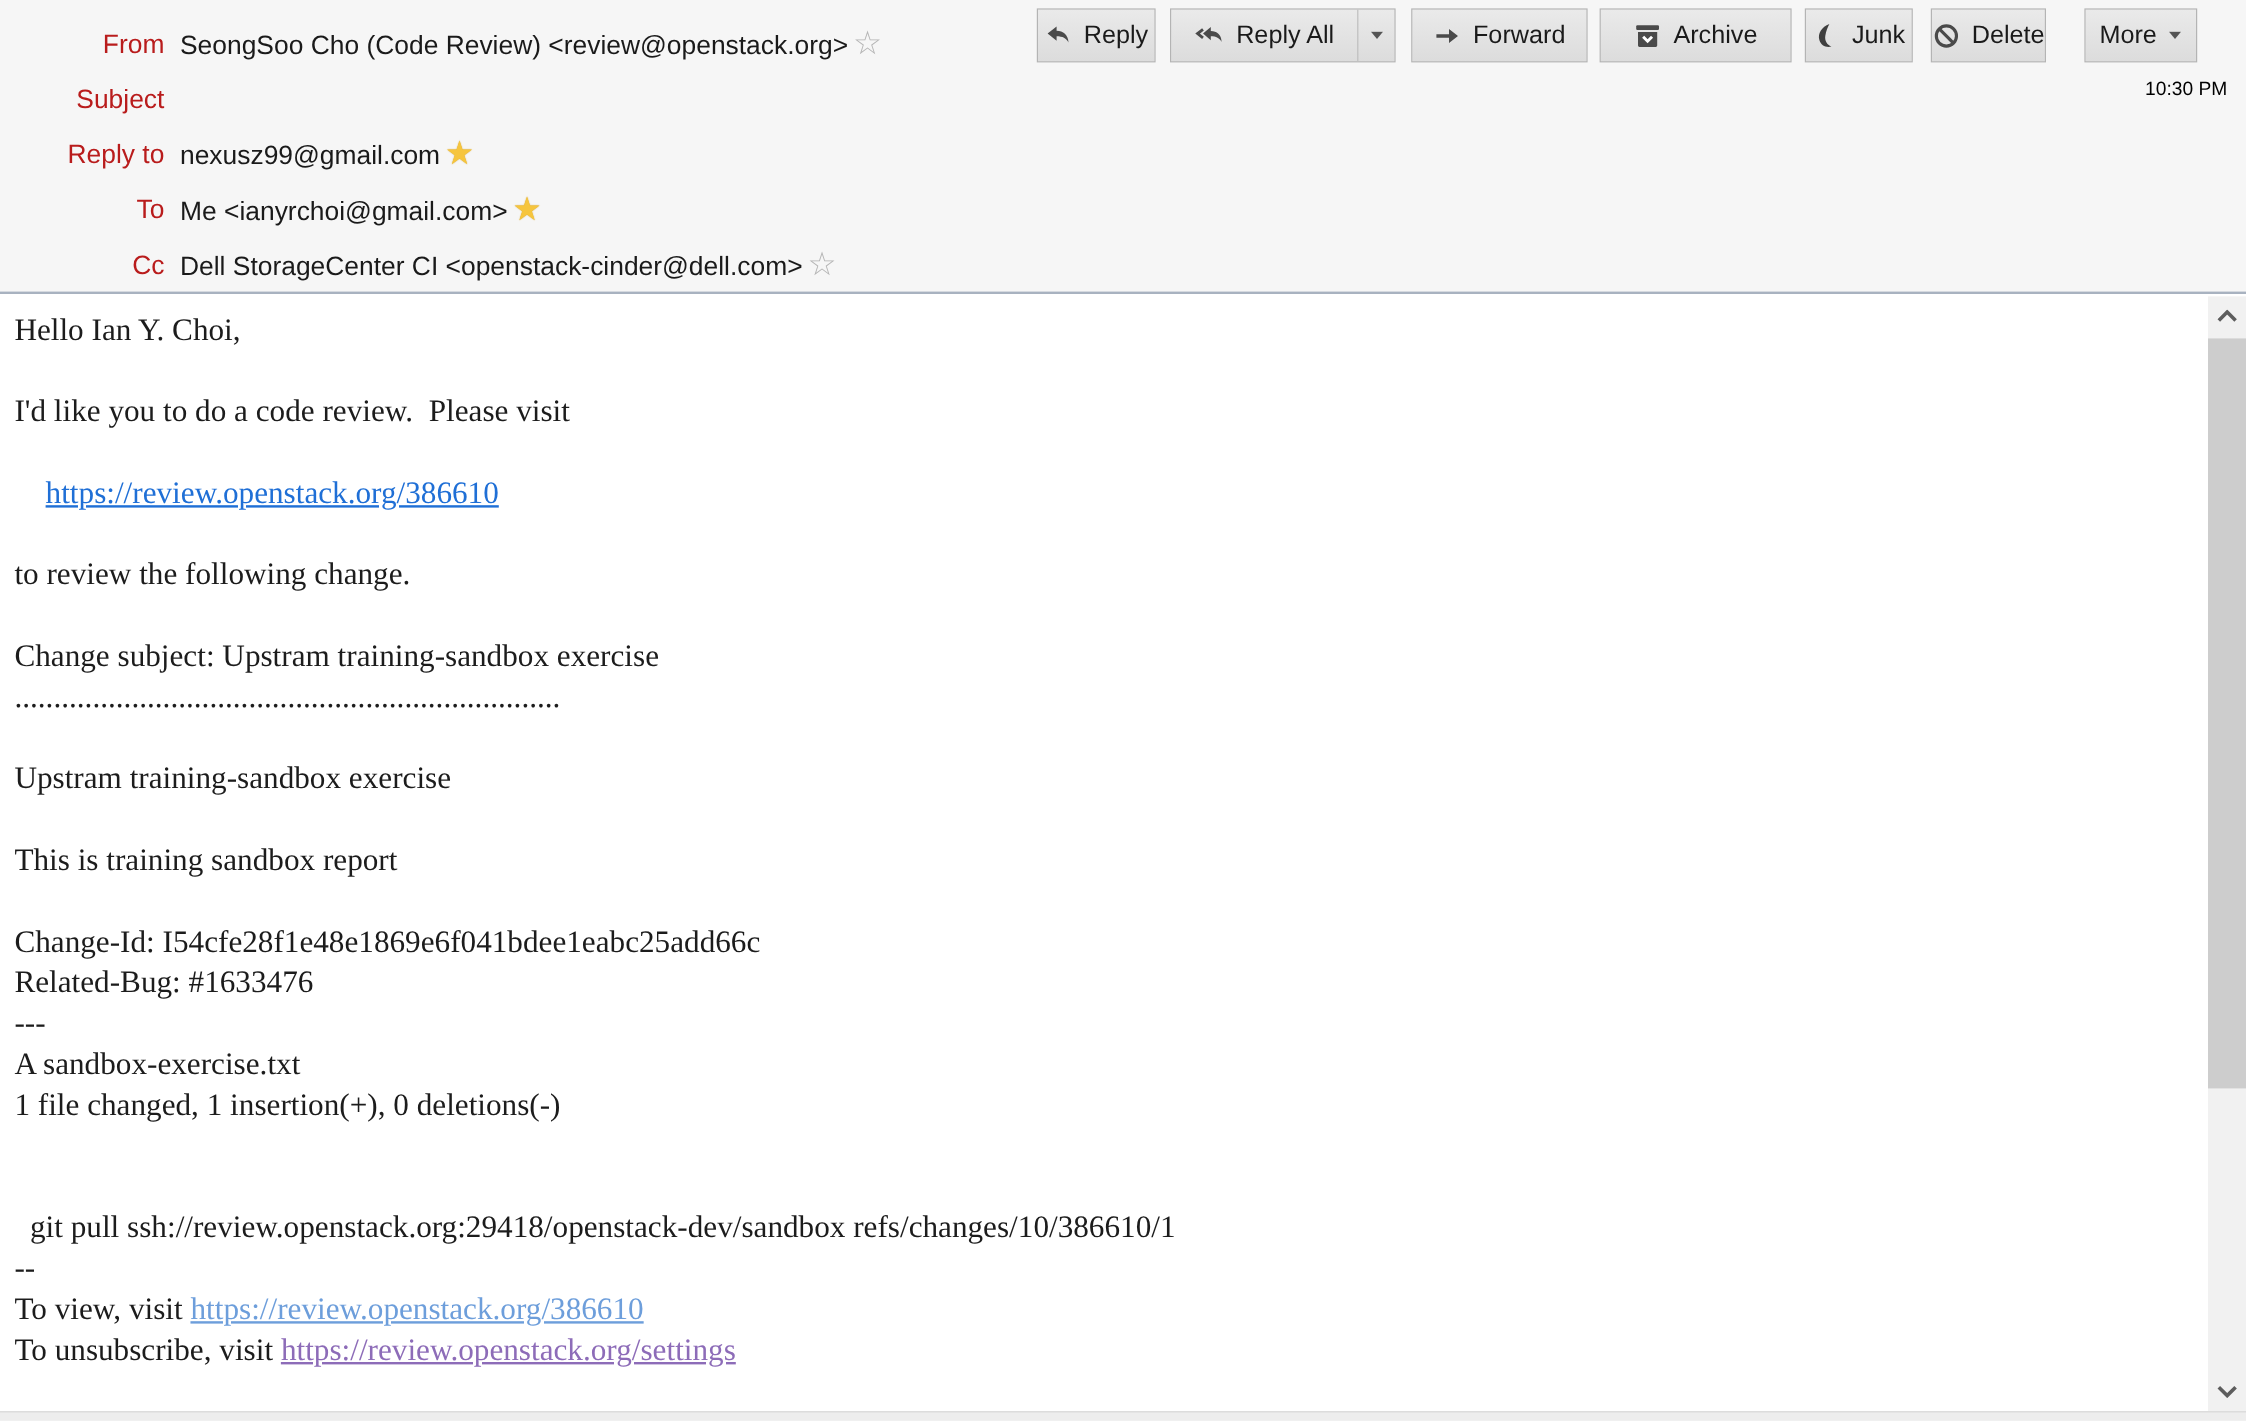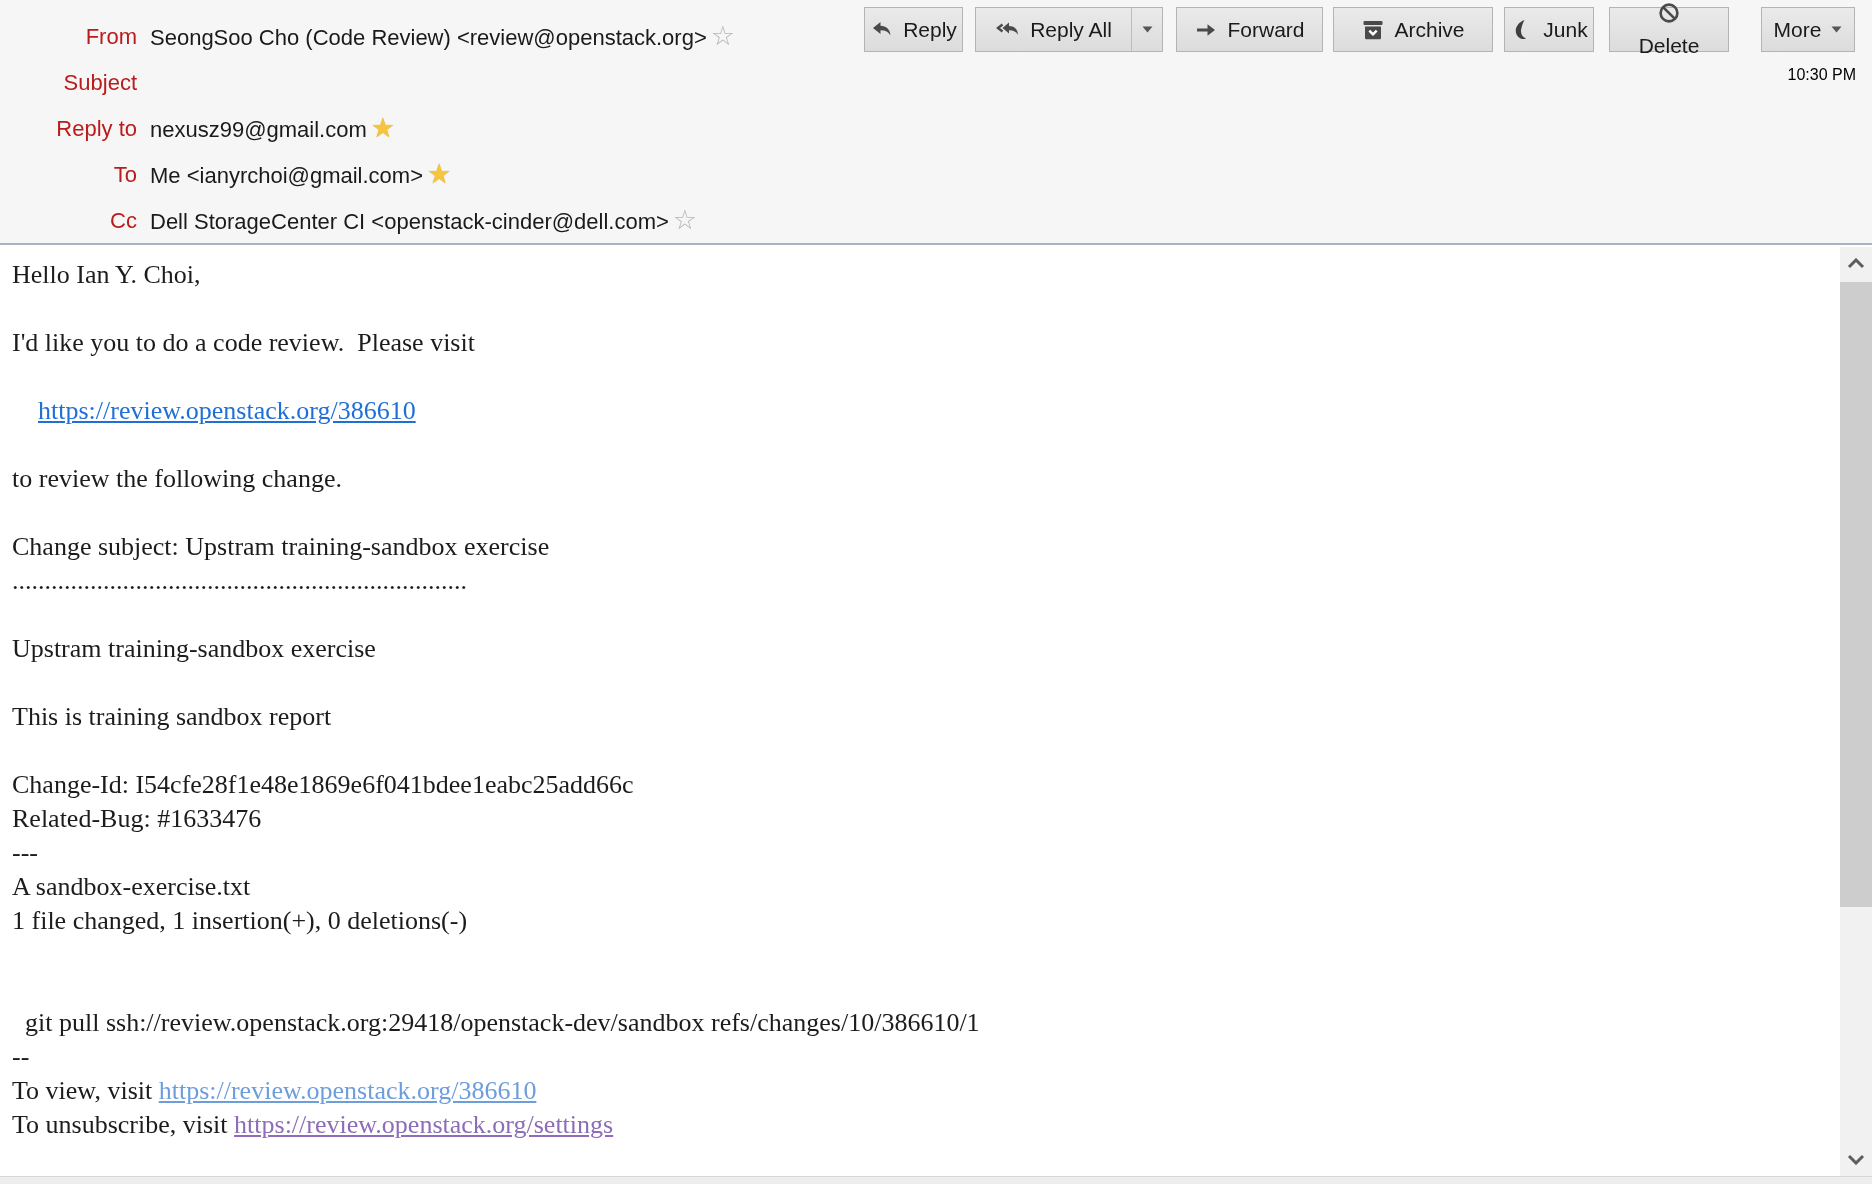--- a/index.html
+++ b/index.html
@@ -29,21 +29,21 @@
     background:linear-gradient(#eaeaea,#dcdcdc);border:1px solid #b4b4b4;
     font-size:21px;color:#1a1a1a;box-sizing:border-box;cursor:default;
   }
   .btn-reply{width:99px;margin-right:12px;}
   .btn-replyall-group{width:188px;margin-right:13px;padding:0;display:flex;align-items:stretch;gap:0;}
   .replyall-main{flex:1;display:flex;align-items:center;justify-content:center;gap:9px;}
   .replyall-arrow{width:30px;flex:none;border-left:1px solid #bdbdbd;display:flex;align-items:center;justify-content:center;}
   .btn-forward{width:147px;margin-right:10px;}
   .btn-archive{width:160px;margin-right:11px;}
   .btn-junk{width:90px;margin-right:15px;}
-  .btn-delete{width:120px;margin-right:32px;flex-direction:column;}
+  .btn-delete{width:96px;margin-right:32px;}
   .btn-more{width:94px;gap:10px;text-align:center;}
   .ticon{flex:none;display:block;}
 
   
   .mailbody{
     position:absolute;top:247px;left:0;right:32px;bottom:8px;background:#fff;
     padding:11px 0 0 12px;overflow:hidden;
   }
   .bline{
     font-family:Liberation Serif, serif;

